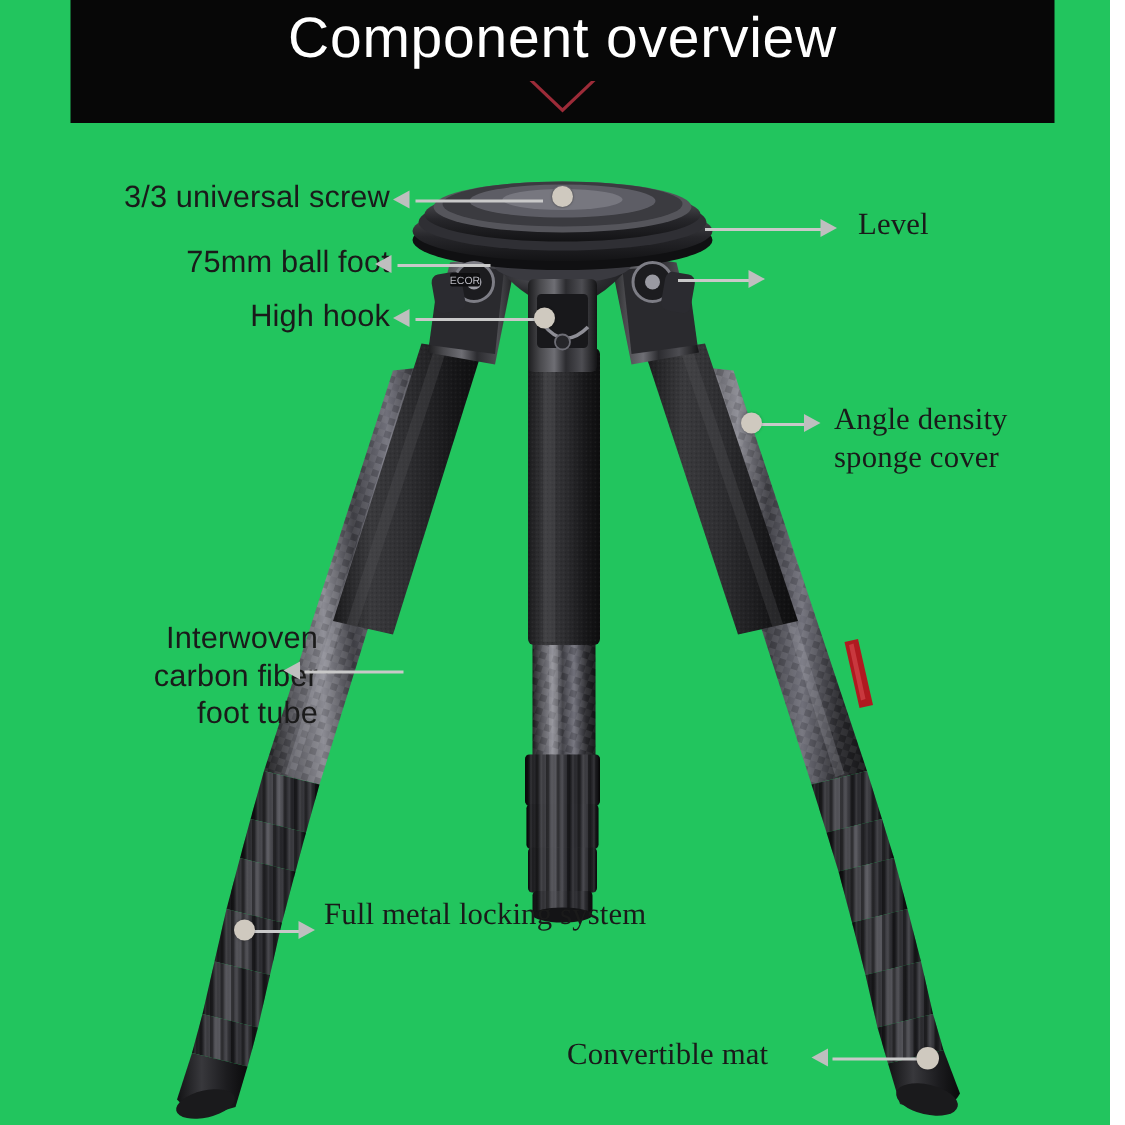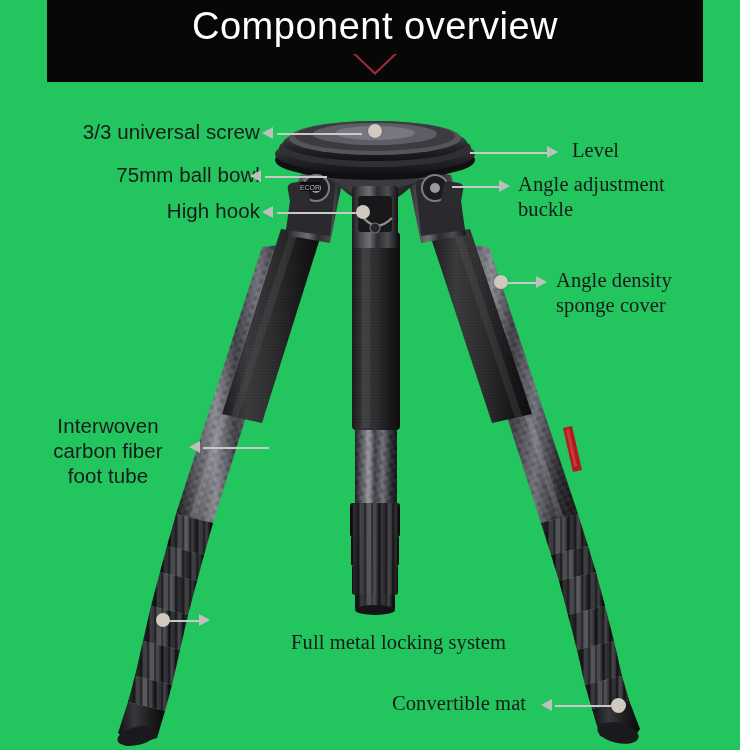--- a/index.html
+++ b/index.html
@@ -318,53 +318,51 @@
       <div class="tri-outer"></div>
       <div class="tri-inner"></div>
     </div>
   </div>
 
   <div class="label r" style="left:40px; top:119px; width:220px;">3/3 universal screw</div>
   <div class="leader" style="left:277px; top:133px; width:85px;"></div>
   <div class="arrow left" style="left:262px; top:127px;"></div>
   <div class="dot" style="left:368px; top:124px; width:14px; height:14px;"></div>
 
-  <div class="label r" style="left:40px; top:162px; width:220px;">75mm ball bowl</div>
+  <div class="label r" style="left:40px; top:162px; width:220px;">75mm ball foot</div>
   <div class="leader" style="left:265px; top:176px; width:62px;"></div>
   <div class="arrow left" style="left:250px; top:170px;"></div>
 
   <div class="label r" style="left:40px; top:198px; width:220px;">High hook</div>
   <div class="leader" style="left:277px; top:212px; width:85px;"></div>
   <div class="arrow left" style="left:262px; top:206px;"></div>
   <div class="dot" style="left:356px; top:205px; width:14px; height:14px;"></div>
 
   <div class="label l" style="left:572px; top:138px; width:175px;">Level</div>
   <div class="leader" style="left:470px; top:152px; width:78px;"></div>
   <div class="arrow right" style="left:547px; top:146px;"></div>
 
-  <div class="label l" style="left:518px; top:172px; width:232px;">Angle adjustment
-buckle</div>
   <div class="leader" style="left:452px; top:186px; width:50px;"></div>
   <div class="arrow right" style="left:499px; top:180px;"></div>
 
   <div class="label l" style="left:556px; top:268px; width:194px;">Angle density
 sponge cover</div>
   <div class="leader" style="left:505px; top:282px; width:34px;"></div>
   <div class="arrow right" style="left:536px; top:276px;"></div>
   <div class="dot" style="left:494px; top:275px; width:14px; height:14px;"></div>
 
-  <div class="label c" style="left:28px; top:413px; width:160px;">Interwoven
+  <div class="label c" style="left:52px; top:413px; width:160px;text-align:right;">Interwoven
 carbon fiber
 foot tube</div>
   <div class="leader" style="left:203px; top:447px; width:66px;"></div>
   <div class="arrow left" style="left:189px; top:441px;"></div>
 
-  <div class="label l" style="left:216px; top:630px; width:290px;text-align:right;">Full metal locking system</div>
+  <div class="label l" style="left:216px; top:598px; width:290px;">Full metal locking system</div>
   <div class="leader" style="left:168px; top:620px; width:34px;"></div>
   <div class="arrow right" style="left:199px; top:614px;"></div>
   <div class="dot" style="left:156px; top:613px; width:14px; height:14px;"></div>
 
-  <div class="label l" style="left:392px; top:691px; width:200px;">Convertible mat</div>
+  <div class="label l" style="left:378px; top:691px; width:200px;">Convertible mat</div>
   <div class="leader" style="left:555px; top:705px; width:68px;"></div>
   <div class="arrow left" style="left:541px; top:699px;"></div>
   <div class="dot" style="left:611px; top:698px; width:15px; height:15px;"></div>
 
 </div>
 
 </body></html>

